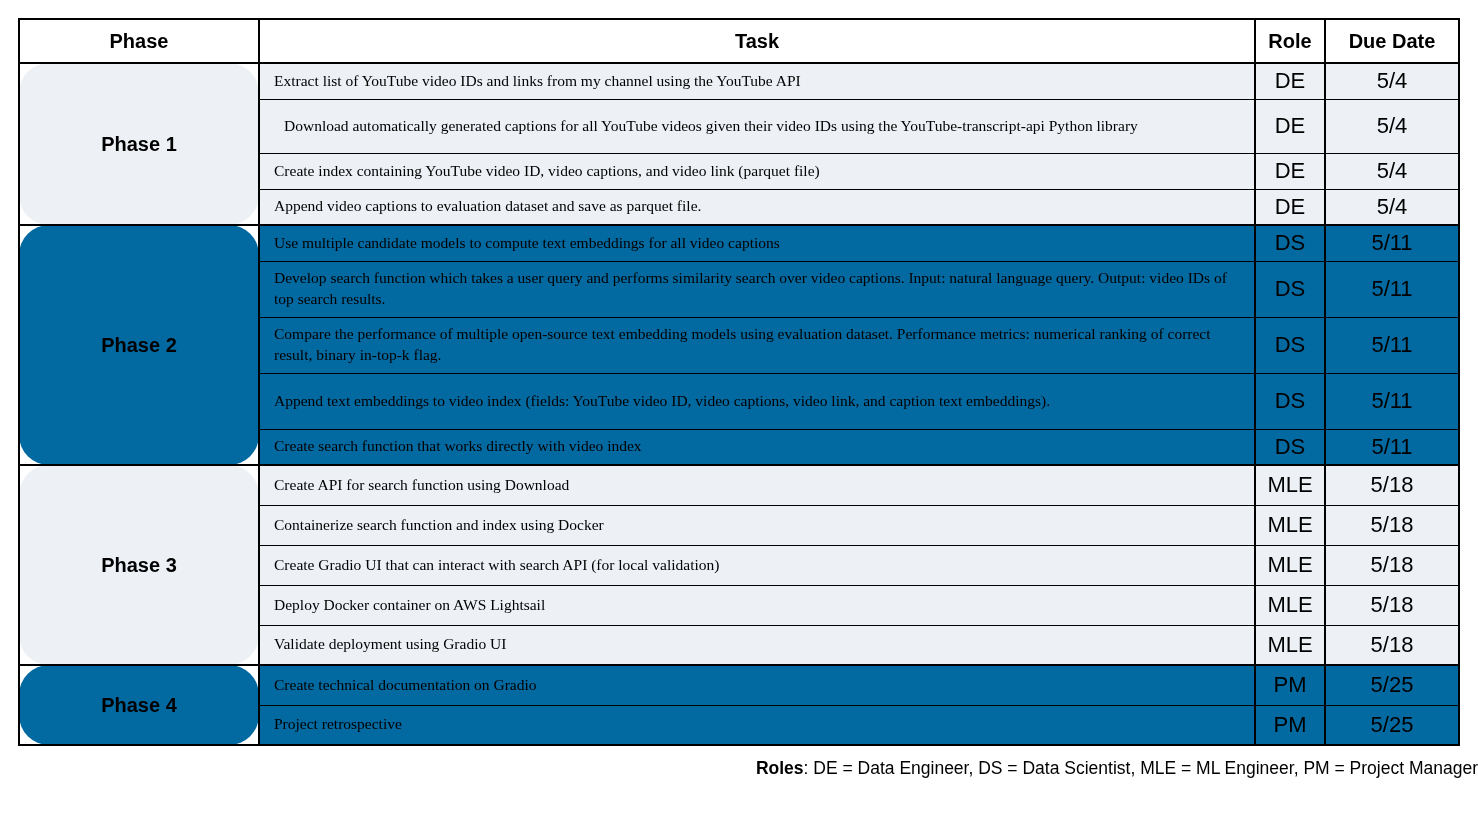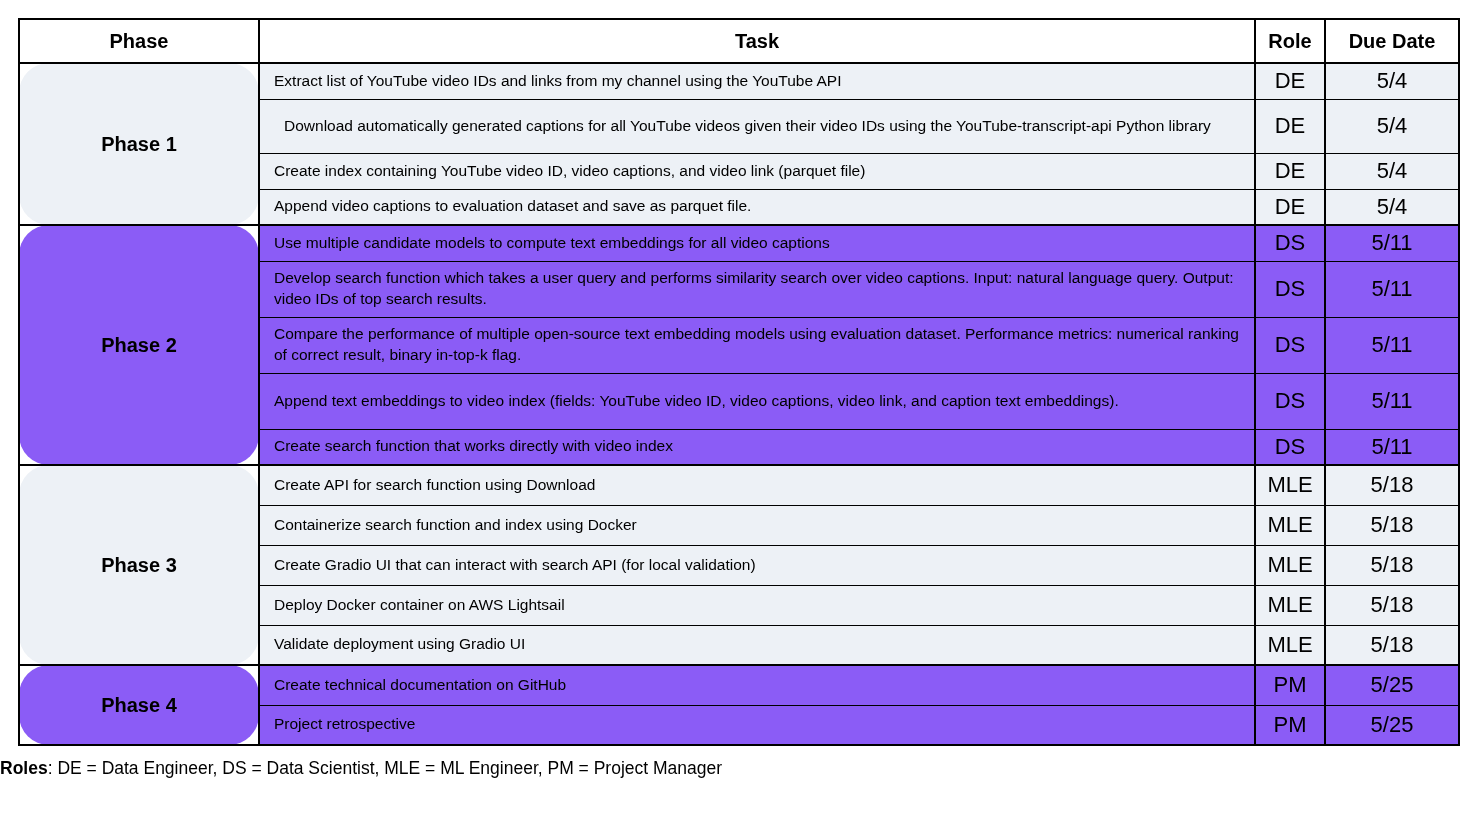--- a/index.html
+++ b/index.html
@@ -49,50 +49,51 @@
     height: 44px;
     padding: 4px 8px;
     text-align: center;
     background: #ffffff;
   }
   tbody td.task-cell {
     font-size: 15.5px;
     line-height: 1.35;
     padding: 6px 14px;
     text-align: left;
+    font-family: Liberation Serif, serif;
   }
   tbody td.task-cell.indent { padding-left: 24px; }
   tbody td.role-cell,
   tbody td.due-cell {
     font-size: 22px;
     text-align: center;
     padding: 2px 4px;
   }
   tbody td.phase-cell {
     font-size: 20px;
     font-weight: bold;
     text-align: center;
     padding: 4px 8px;
     border-radius: 30px;
   }
   tr.shaded > td { background: var(--shaded); }
-  tr.white  > td { background: #8b5cf6; }
+  tr.white  > td { background: #0369a1; }
   tr.phase-start > td { border-top: 2px solid var(--border); }
 
   tr.h36 { height: 36px; }
   tr.h40 { height: 40px; }
   tr.h54 { height: 54px; margin-left: 48px; }
   tr.h56 { height: 56px; margin-top: 46px; }
 
   .legend {
     position: absolute;
     left: 0;
     top: 758px;
     width: 1478px;
-    text-align: left;
+    text-align: right;
     font-size: 17.5px;
     margin: 0;
   }
   .legend b { font-weight: bold; }
 </style>
 </head>
 <body>
 
 <div class="page">
 
@@ -184,21 +185,21 @@
         <td class="due-cell">5/18</td>
       </tr>
       <tr class="shaded h40">
         <td class="task-cell">Validate deployment using Gradio UI</td>
         <td class="role-cell">MLE</td>
         <td class="due-cell">5/18</td>
       </tr>
 
       <tr class="white phase-start h40">
         <td class="phase-cell" rowspan="2">Phase 4</td>
-        <td class="task-cell">Create technical documentation on GitHub</td>
+        <td class="task-cell">Create technical documentation on Gradio</td>
         <td class="role-cell">PM</td>
         <td class="due-cell">5/25</td>
       </tr>
       <tr class="white h40">
         <td class="task-cell">Project retrospective</td>
         <td class="role-cell">PM</td>
         <td class="due-cell">5/25</td>
       </tr>
     </tbody>
   </table>

